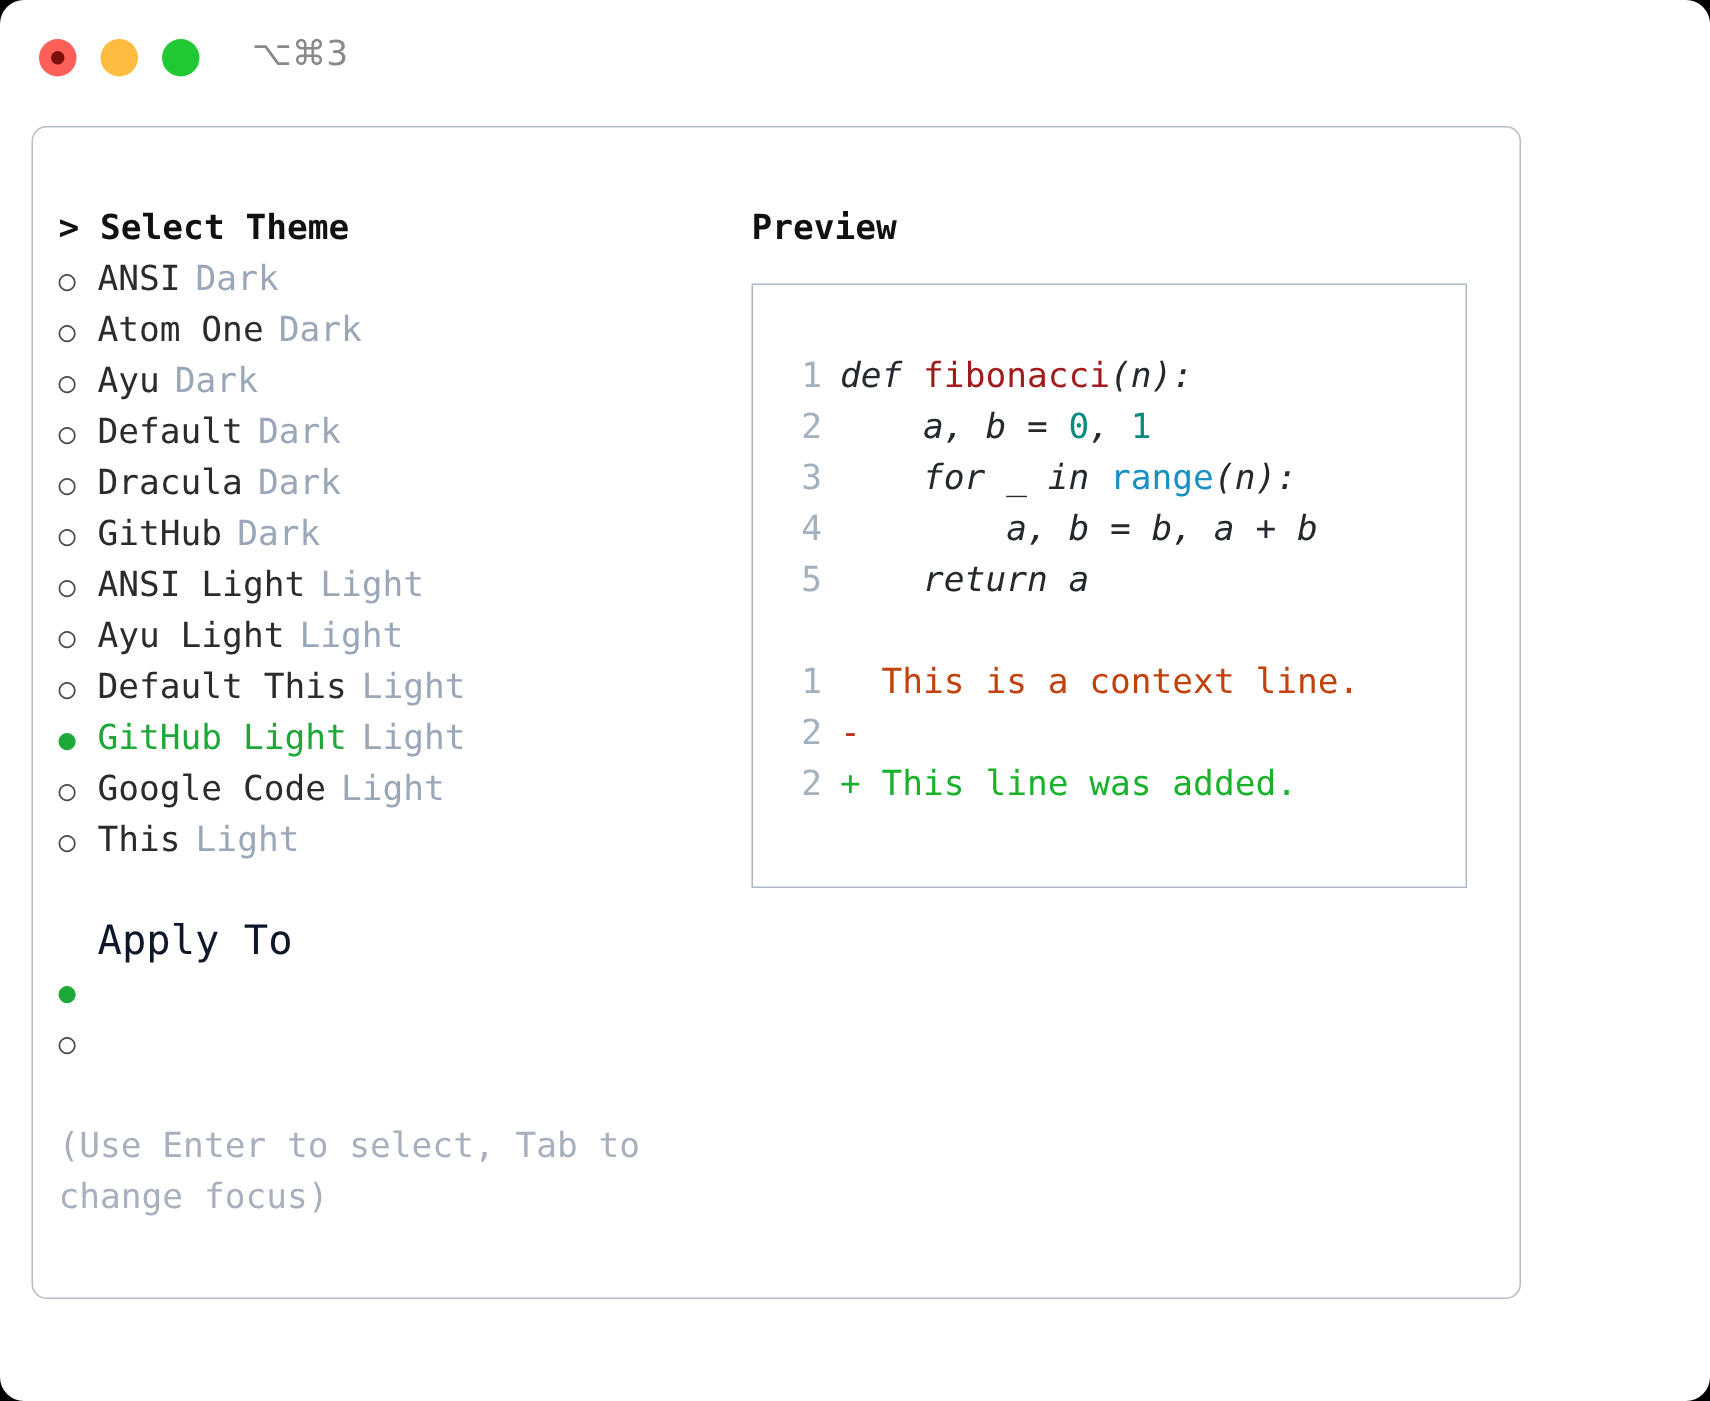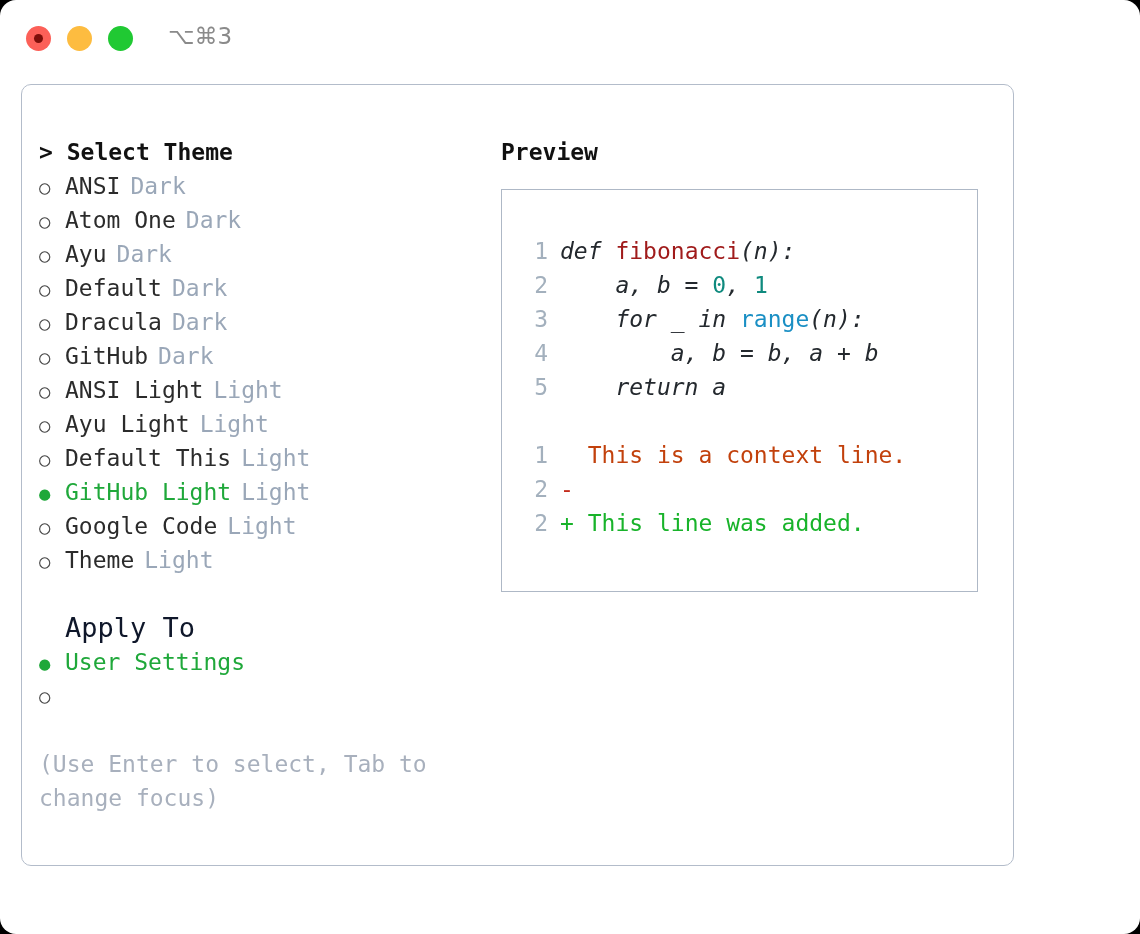--- a/index.html
+++ b/index.html
@@ -213,28 +213,28 @@
           <div class="opt-row"><span class="bullet">○</span><span class="opt-label">Atom One</span><span class="opt-kind">Dark</span></div>
           <div class="opt-row"><span class="bullet">○</span><span class="opt-label">Ayu</span><span class="opt-kind">Dark</span></div>
           <div class="opt-row"><span class="bullet">○</span><span class="opt-label">Default</span><span class="opt-kind">Dark</span></div>
           <div class="opt-row"><span class="bullet">○</span><span class="opt-label">Dracula</span><span class="opt-kind">Dark</span></div>
           <div class="opt-row"><span class="bullet">○</span><span class="opt-label">GitHub</span><span class="opt-kind">Dark</span></div>
           <div class="opt-row"><span class="bullet">○</span><span class="opt-label">ANSI Light</span><span class="opt-kind">Light</span></div>
           <div class="opt-row"><span class="bullet">○</span><span class="opt-label">Ayu Light</span><span class="opt-kind">Light</span></div>
           <div class="opt-row"><span class="bullet">○</span><span class="opt-label">Default This</span><span class="opt-kind">Light</span></div>
           <div class="opt-row sel"><span class="bullet sel">●</span><span class="opt-label">GitHub Light</span><span class="opt-kind">Light</span></div>
           <div class="opt-row"><span class="bullet">○</span><span class="opt-label">Google Code</span><span class="opt-kind">Light</span></div>
-          <div class="opt-row"><span class="bullet">○</span><span class="opt-label">Theme</span><span class="opt-kind">Light</span></div>
+          <div class="opt-row"><span class="bullet">○</span><span class="opt-label">This</span><span class="opt-kind">Light</span></div>
         </div>
 
       <div class="group-gap"></div>
 
       <div class="apply-head">Apply To</div>
       <div id="apply-list">
-          <div class="opt-row sel"><span class="bullet sel">●</span><span class="opt-label">User Settings</span></div>
+          <div class="opt-row sel"><span class="bullet sel">●</span></div>
           <div class="opt-row"><span class="bullet">○</span></div>
         </div>
 
       <div class="hint">(Use Enter to select, Tab to change focus)</div>
     </div>
 
     <div class="col-right">
       <div class="preview-head">Preview</div>
       <div class="preview-box">
         <div id="code-block">

